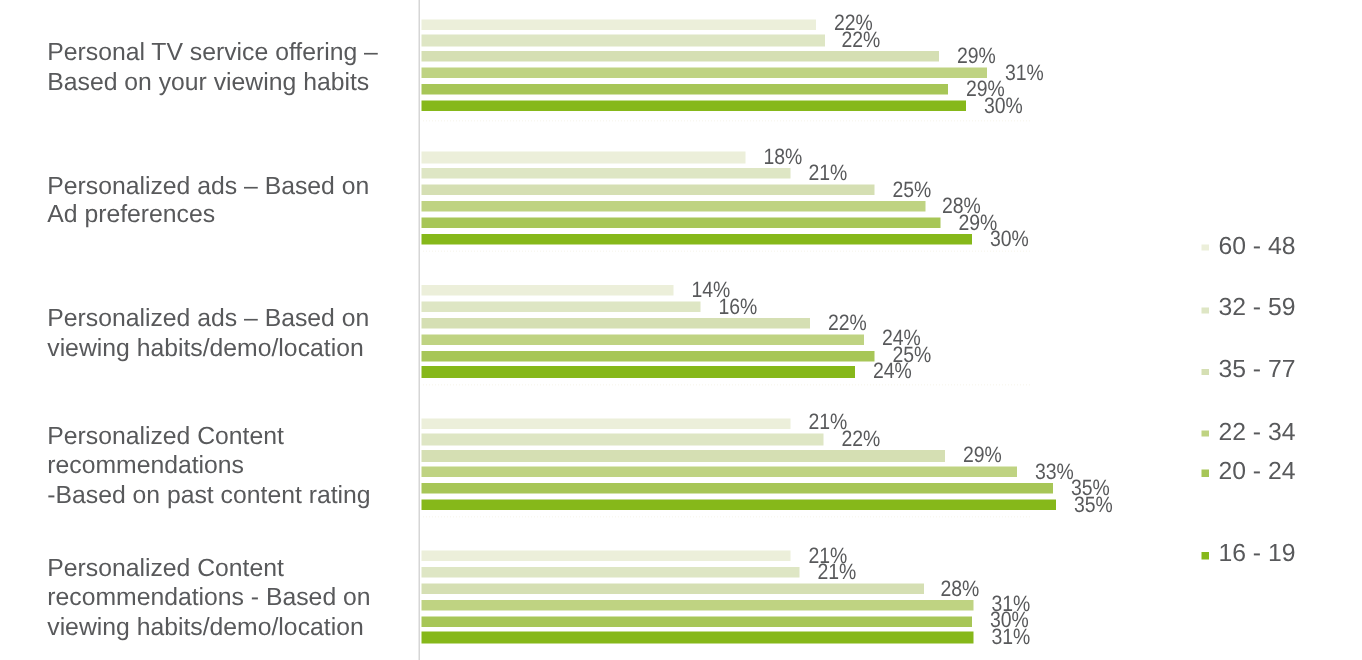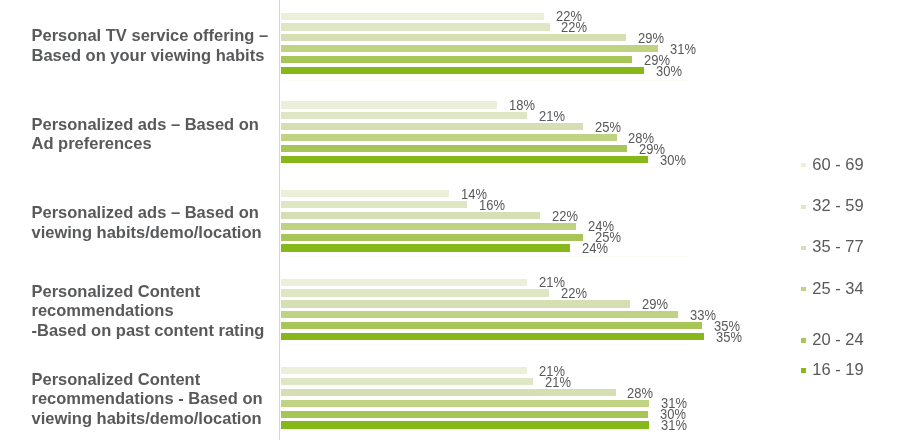--- a/index.html
+++ b/index.html
@@ -10,21 +10,21 @@
   }
   #chart{position:relative;width:908px;height:440px;}
 
   .axis-line{position:absolute;left:279px;top:0;width:1px;height:440px;background:#d6d6d6;}
 
   .gridline{position:absolute;left:282px;width:406px;height:1px;
     background-image:linear-gradient(to right,#f9f8f1 0 1px,rgba(255,255,255,0) 1px 2px);
     background-size:2px 1px;background-repeat:repeat-x;}
 
   .cat-label{position:absolute;left:31.5px;color:#58595b;font-size:16.5px;
-    line-height:19.6px;white-space:pre-line;font-weight:bold;}
+    line-height:19.6px;white-space:pre-line;}
 
   .bar{position:absolute;left:281px;height:7.2px;}
 
   .dlabel{position:absolute;color:#58595b;font-size:14.8px;white-space:nowrap;
     transform:scaleX(0.875);transform-origin:left center;}
 
   .legend{position:absolute;left:0;top:0;}
   .legend-item{position:absolute;left:801.2px;display:flex;align-items:center;}
   .legend-swatch{width:5.2px;height:4.2px;margin-right:5.9px;position:relative;top:1px;}
   .legend-label{color:#58595b;font-size:16.5px;white-space:nowrap;}
@@ -115,35 +115,35 @@
       <div class="dlabel" style="left: 545.2px; top: 373.68px;">21%</div>
       <div class="dlabel" style="left: 627.4px; top: 384.56px;">28%</div>
       <div class="dlabel" style="left: 661px; top: 395.44px;">31%</div>
       <div class="dlabel" style="left: 660.2px; top: 406.32px;">30%</div>
       <div class="dlabel" style="left: 661px; top: 417.2px;">31%</div>
     </div>
 
   <div class="legend">
     <div class="legend-item" style="top:154.90px">
       <span class="legend-swatch" style="background:#ecefda"></span>
-      <span class="legend-label">60 - 69</span>
+      <span class="legend-label">60 - 48</span>
     </div>
     <div class="legend-item" style="top:196.18px">
       <span class="legend-swatch" style="background:#dee6c4"></span>
       <span class="legend-label">32 - 59</span>
     </div>
     <div class="legend-item" style="top:237.46px">
       <span class="legend-swatch" style="background:#d5dfb3"></span>
       <span class="legend-label">35 - 77</span>
     </div>
     <div class="legend-item" style="top:278.74px">
       <span class="legend-swatch" style="background:#bfd382"></span>
-      <span class="legend-label">25 - 34</span>
+      <span class="legend-label">22 - 34</span>
     </div>
-    <div class="legend-item" style="top:330px">
+    <div class="legend-item" style="top:305px">
       <span class="legend-swatch" style="background:#a7c657"></span>
       <span class="legend-label">20 - 24</span>
     </div>
     <div class="legend-item" style="top:360px">
       <span class="legend-swatch" style="background:#86b81a"></span>
       <span class="legend-label">16 - 19</span>
     </div>
   </div>
 
 </div>

